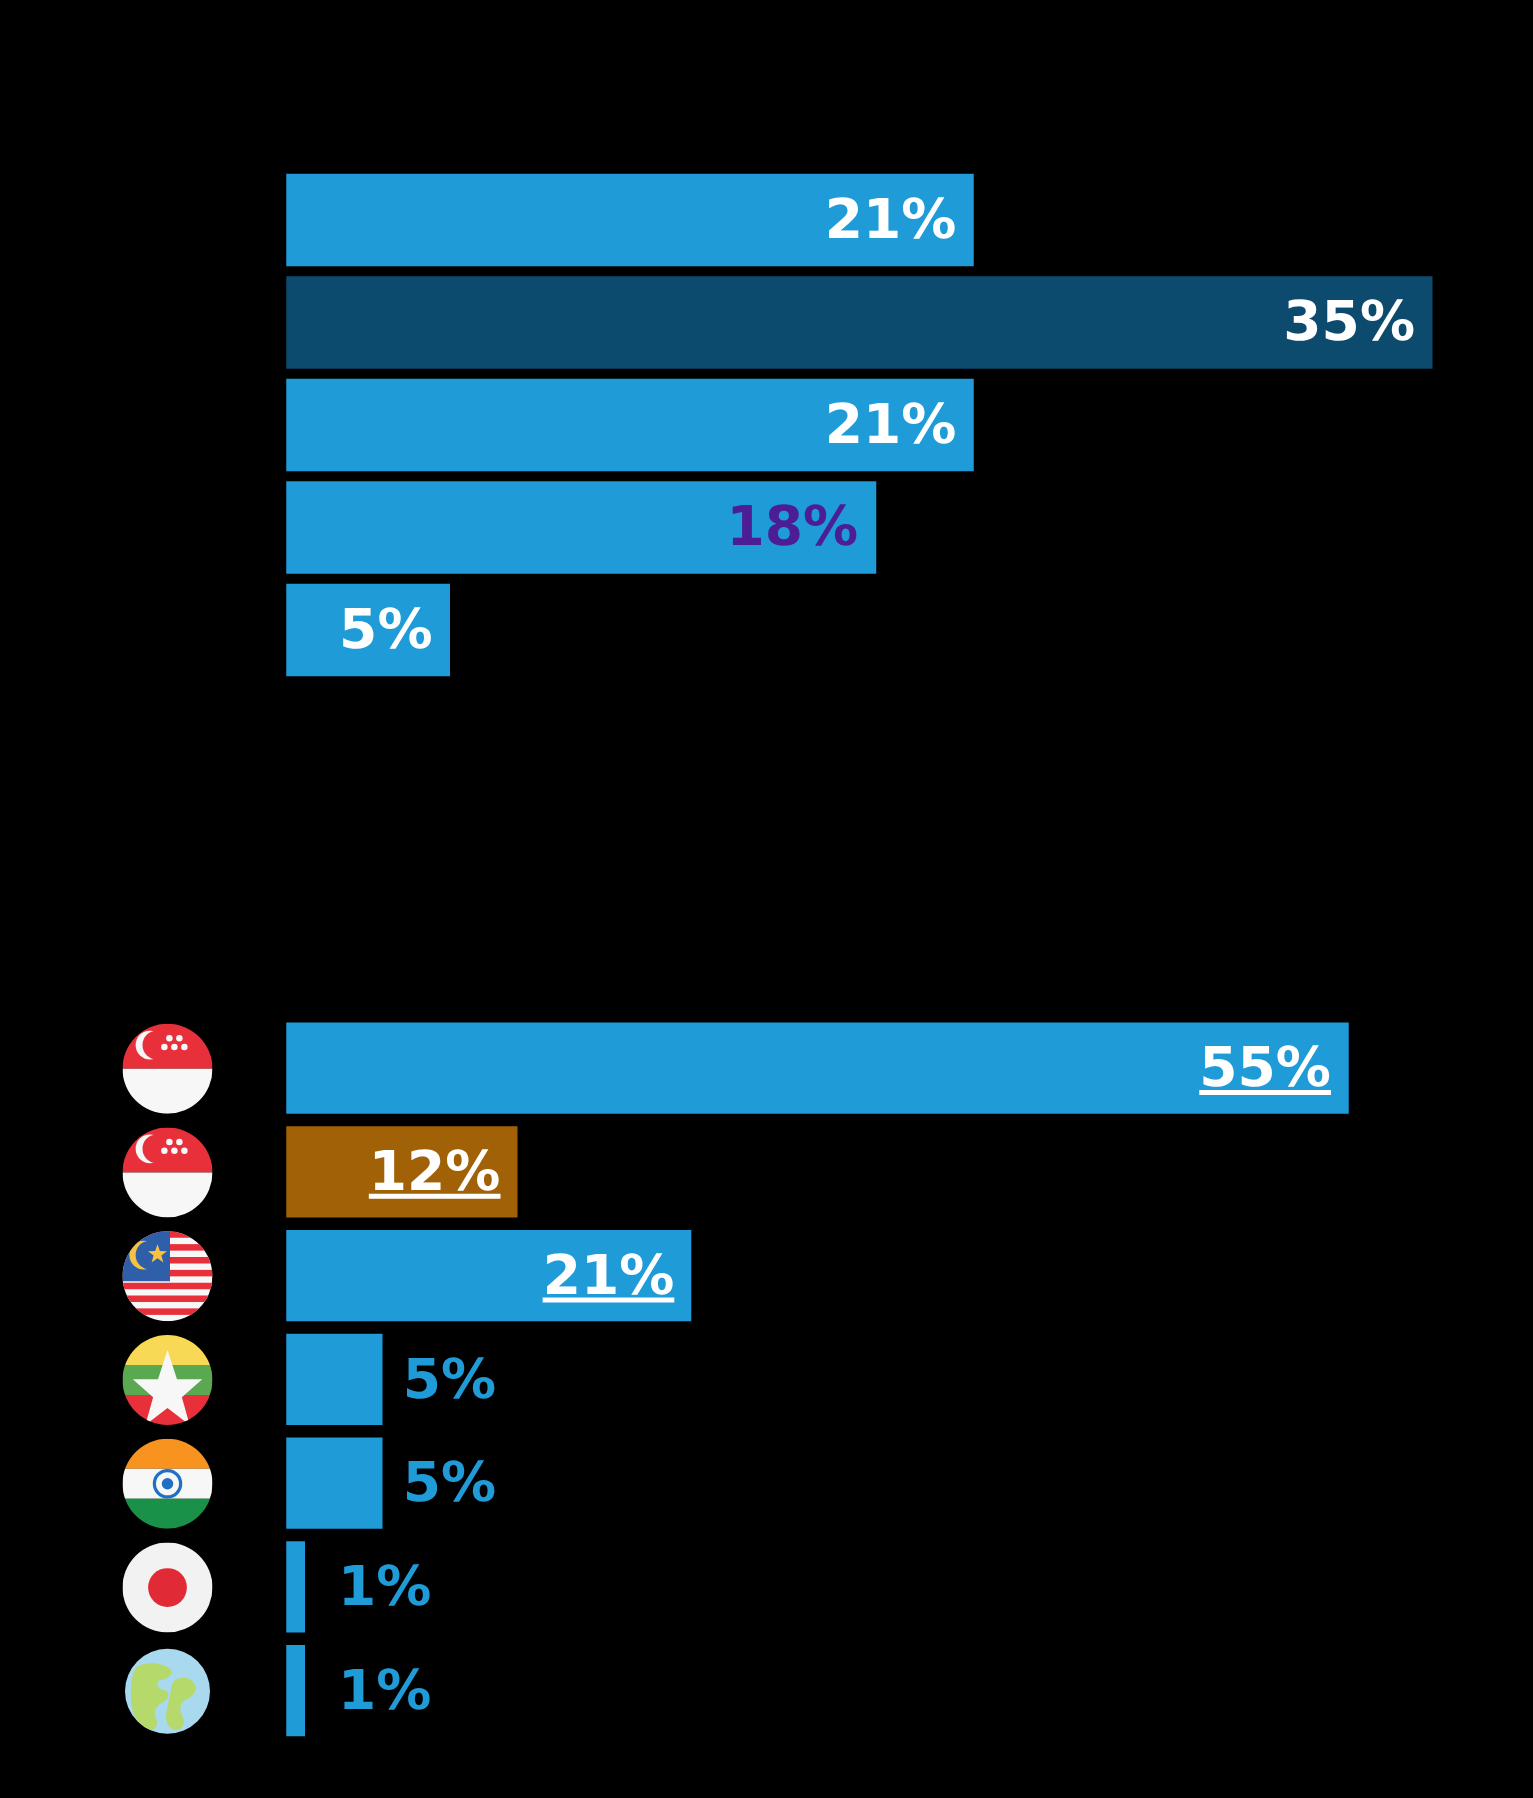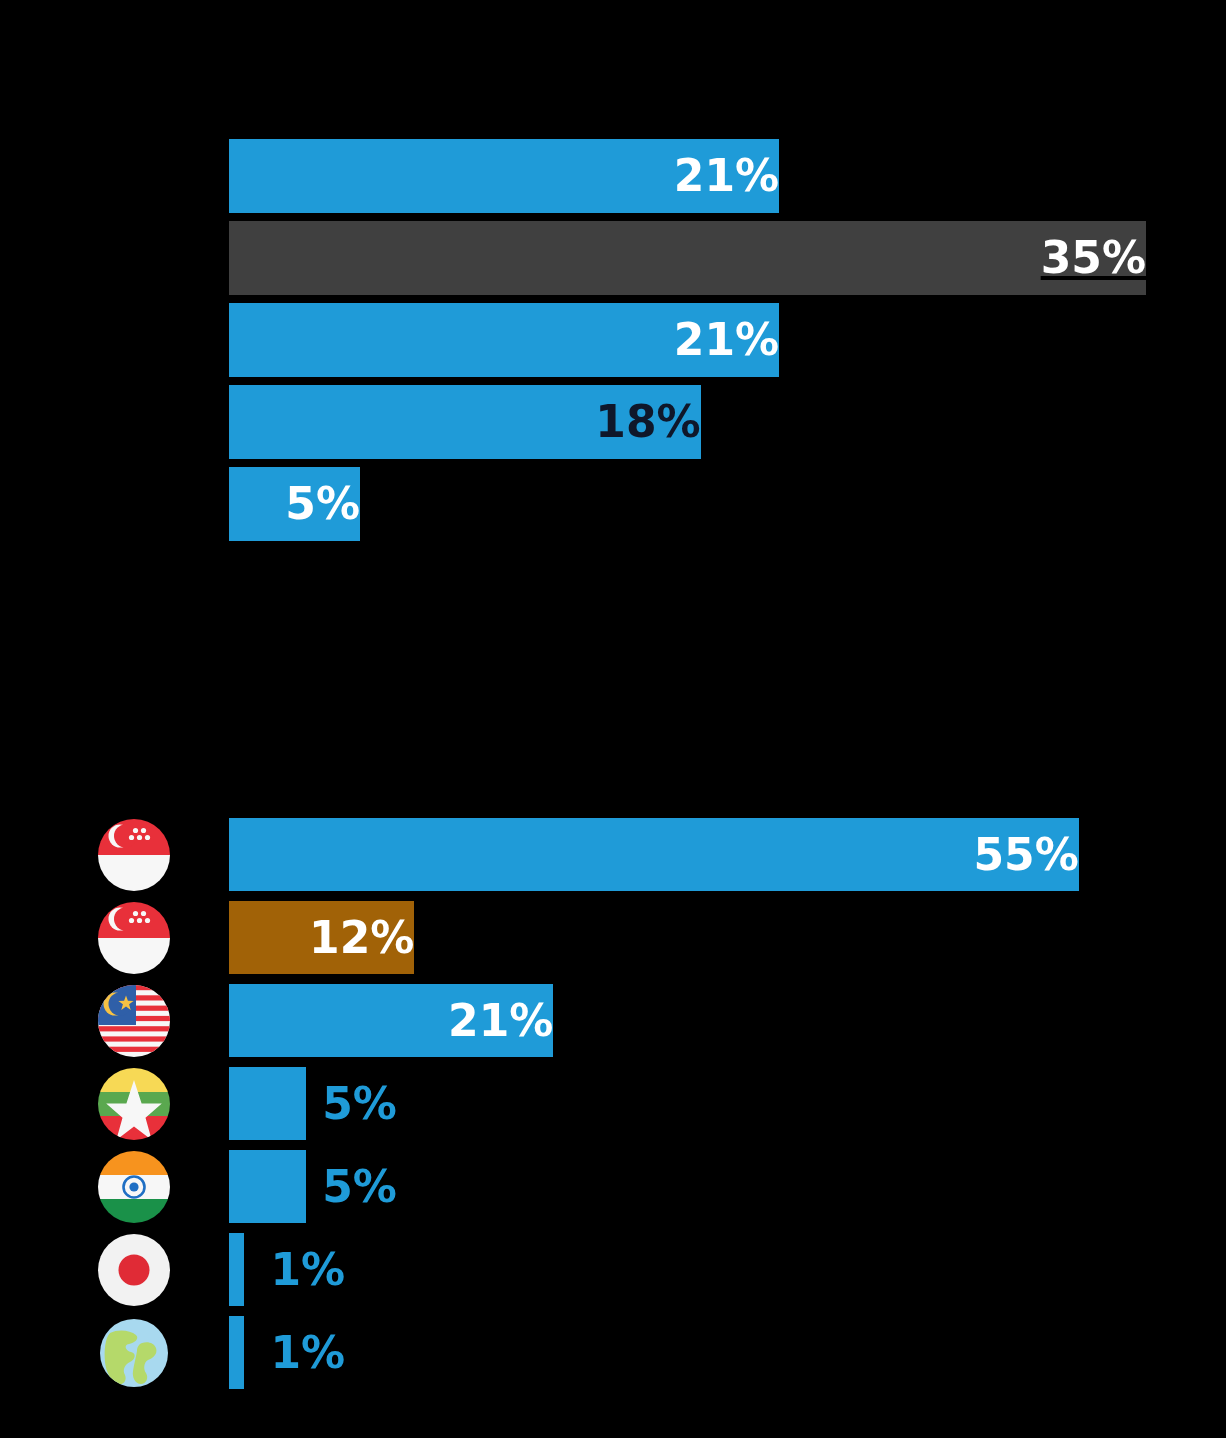--- a/index.html
+++ b/index.html
@@ -62,69 +62,70 @@
     box-sizing: border-box;
     display: flex;
     align-items: center;
     justify-content: flex-end;
   }
   .bar-label-in {
     color: #ffffff;
     font-weight: bold;
     line-height: 1;
     white-space: nowrap;
+    padding-right: 14px;
   }
   .bar-label-out {
     position: absolute;
     top: 50%;
     transform: translateY(-50%);
     color: #1f9bd8;
     font-weight: bold;
     line-height: 1;
     white-space: nowrap;
   }
 
   
   #chart-top .row { height: 74px; margin-bottom: 8px; }
   #chart-top .bar-label-in { font-size: 44px; }
 
   
   #chart-bottom .row { height: 73px; margin-bottom: 10px; }
-  #chart-bottom .bar-label-in { font-size: 44px; }
+  #chart-bottom .bar-label-in { font-size: 44px; text-decoration: underline; }
   #chart-bottom .bar-label-out { font-size: 44px; }
 </style>
 </head>
 <body>
 
 <div class="chart" id="chart-top">
     <div class="row">
       <div class="bar-track">
         <div class="bar" style="width: 550.2px; background: rgb(31, 155, 216);">
           <span class="bar-label-in" style="color: rgb(255, 255, 255);">21%</span>
         </div>
       </div>
     </div>
     <div class="row">
       <div class="bar-track">
-        <div class="bar" style="width: 917px; background: #404040; text-decoration: underline;">
+        <div class="bar" style="width: 917px; background: #0c4a6e;">
           <span class="bar-label-in" style="color: rgb(255, 255, 255);">35%</span>
         </div>
       </div>
     </div>
     <div class="row">
       <div class="bar-track">
         <div class="bar" style="width: 550.2px; background: rgb(31, 155, 216);">
           <span class="bar-label-in" style="color: rgb(255, 255, 255);">21%</span>
         </div>
       </div>
     </div>
     <div class="row">
       <div class="bar-track">
         <div class="bar" style="width: 471.6px; background: rgb(31, 155, 216);">
-          <span class="bar-label-in" style="color: #0f172a;">18%</span>
+          <span class="bar-label-in" style="color: #4c1d95;">18%</span>
         </div>
       </div>
     </div>
     <div class="row">
       <div class="bar-track">
         <div class="bar" style="width: 131px; background: rgb(31, 155, 216);">
           <span class="bar-label-in" style="color: rgb(255, 255, 255);">5%</span>
         </div>
       </div>
     </div>

